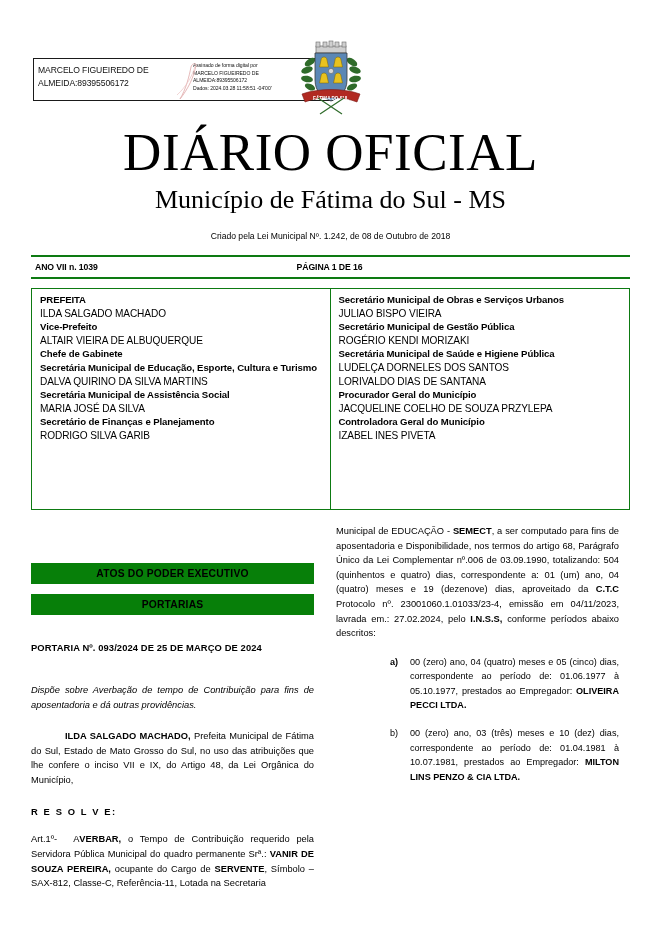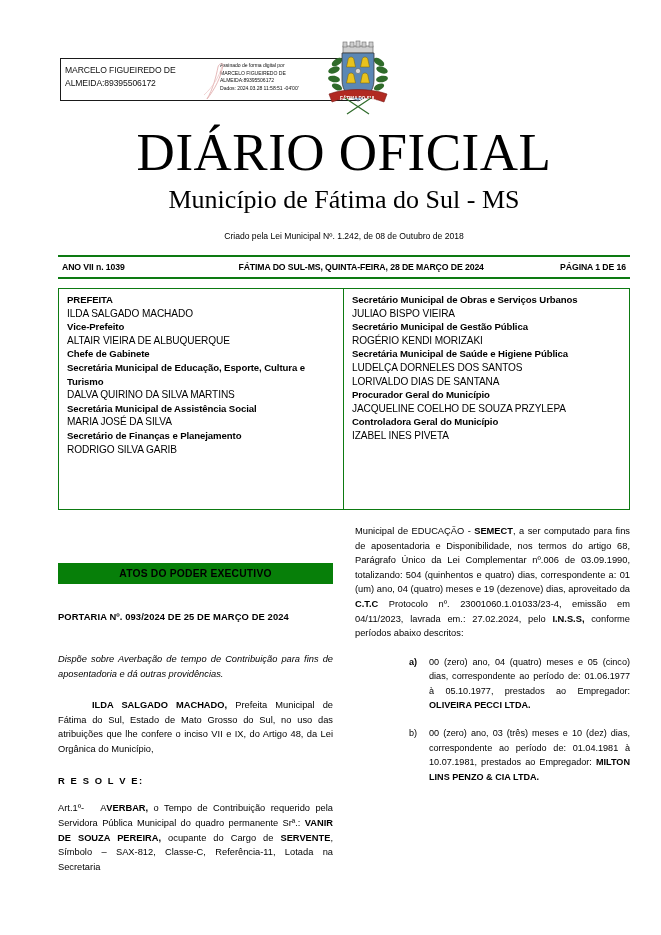--- a/index.html
+++ b/index.html
@@ -11,21 +11,20 @@
     font-family: "Liberation Sans", sans-serif;
     color: #000000;
   }
   .page {
     position: relative;
     width: 661px;
     height: 935px;
     background: #ffffff;
     overflow: hidden;
     box-sizing: border-box;
-    padding-left: 27px;
   }
 
   
   .masthead {
     position: relative;
     height: 118px;
   }
   .sig-box {
     position: absolute;
     left: 33px;
@@ -284,21 +283,20 @@
     </svg>
   </div>
 
   <div class="title-main">DIÁRIO OFICIAL</div>
   <div class="title-sub">Município de Fátima do Sul - MS</div>
   <div class="title-law">Criado pela Lei Municipal Nº. 1.242, de 08 de Outubro de 2018</div>
 
   <div class="inforule top"></div>
   <div class="infobar">
     <div class="ib-left">ANO VII n. 1039</div>
-    <div class="ib-mid">FÁTIMA DO SUL-MS, QUINTA-FEIRA, 28 DE MARÇO DE 2024</div>
     <div class="ib-right">PÁGINA 1 DE 16</div>
   </div>
   <div class="inforule bottom"></div>
 
   <div class="officials">
     <div class="off-col left" id="off-left">
         <div class="off-title">PREFEITA</div>
         <div class="off-name">ILDA SALGADO MACHADO</div>
         <div class="off-title">Vice-Prefeito</div>
         <div class="off-name">ALTAIR VIEIRA DE ALBUQUERQUE</div>
@@ -322,20 +320,21 @@
         <div class="off-name">JACQUELINE COELHO DE SOUZA PRZYLEPA</div>
         <div class="off-title">Controladora Geral do Município</div>
         <div class="off-name">IZABEL INES PIVETA</div>
       </div>
   </div>
 
   <div class="body-cols">
 
     <div class="col">
       <div class="banner">ATOS DO PODER EXECUTIVO</div>
+      <div class="banner">PORTARIAS</div>
 
       <div class="portaria-head">PORTARIA Nº. 093/2024 DE 25 DE MARÇO DE 2024</div>
 
       <div class="ementa">Dispõe sobre Averbação de tempo de Contribuição para fins de aposentadoria e dá outras providências.</div>
 
       <div class="para">
         <span class="indent"></span><span class="b">ILDA SALGADO MACHADO,</span>
         <span>Prefeita Municipal de Fátima do Sul, Estado de Mato Grosso do Sul, no uso das atribuições que lhe confere o inciso VII e IX, do Artigo 48, da Lei Orgânica do Município,</span>
       </div>
 

